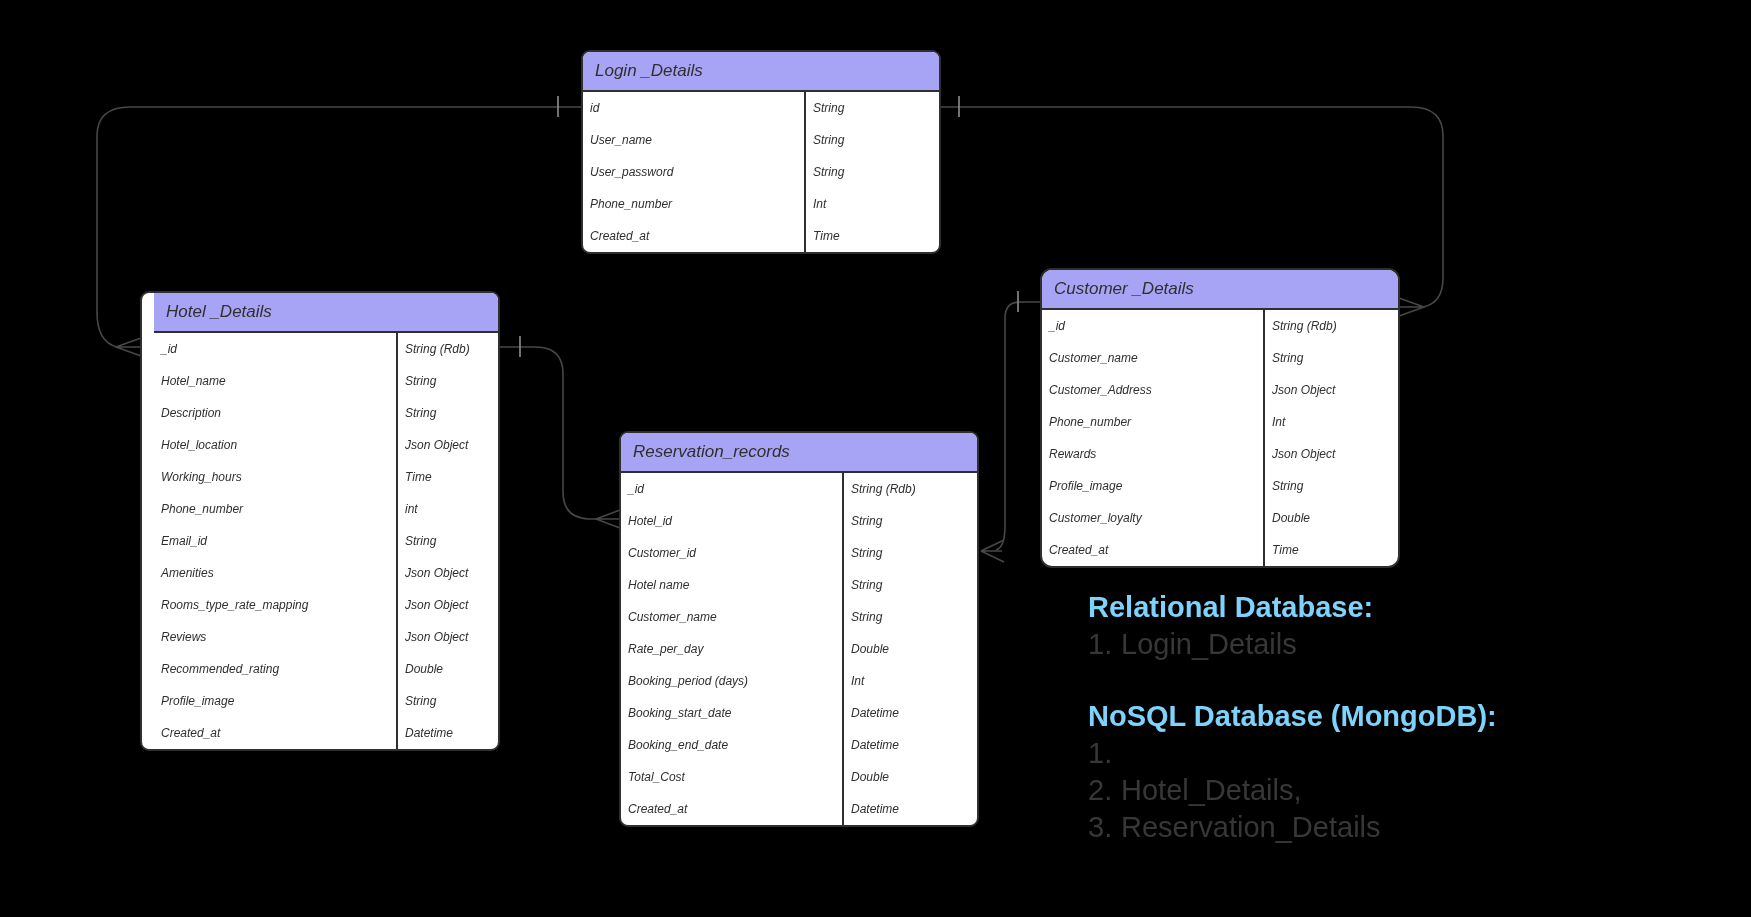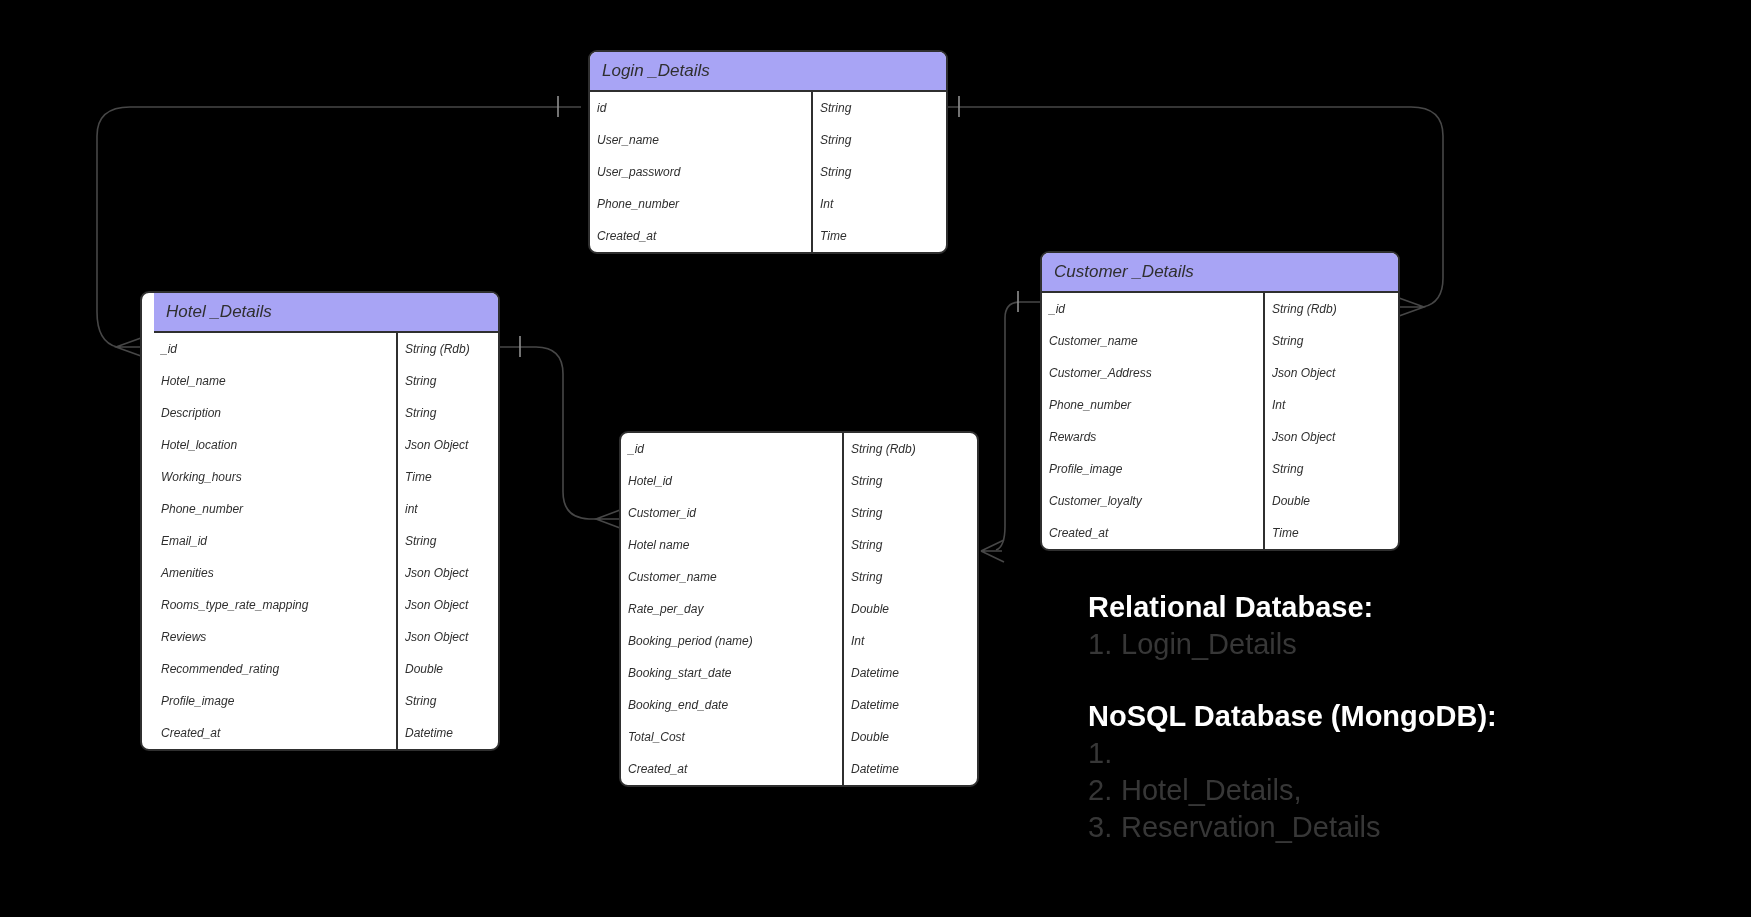--- a/index.html
+++ b/index.html
@@ -19,27 +19,27 @@
     height:38px;line-height:38px;background:#a8a4f5;
     border-bottom:2px solid #2f2f2f;padding-left:12px;
     font-size:17px;white-space:nowrap;
   }
   .rows{position:relative;}
   .divider{position:absolute;top:0;bottom:0;left:var(--divx);width:2px;background:#2f2f2f;}
   .row{height:32px;position:relative;}
   .fname{position:absolute;left:7px;top:0;line-height:32px;font-size:12px;white-space:nowrap;}
   .ftype{position:absolute;left:calc(var(--divx) + 9px);top:0;line-height:32px;font-size:12px;white-space:nowrap;}
 
-  #t-login{left:581px;top:50px;margin-left:7px;--divx:221px;}
+  #t-login{left:581px;top:50px;--divx:221px;}
   #t-hotel{left:140px;top:291px;padding-left:12px;--divx:242px;}
   #t-reservation{left:619px;top:431px;--divx:221px;}
-  #t-customer{left:1040px;top:251px;--divx:221px;}
+  #t-customer{left:1040px;top:268px;border-radius:12px;--divx:221px;}
 
   .notes{position:absolute;left:1088px;top:588px;}
-  .note-heading{font-size:29px;font-weight:700;color:#ffffff;line-height:38px;white-space:nowrap;}
+  .note-heading{font-size:29px;font-weight:700;color:#7dd3fc;line-height:38px;white-space:nowrap;}
   .note-item{font-size:29px;color:#373737;line-height:37px;display:flex;white-space:nowrap;}
   .note-item .num{width:33px;flex:0 0 33px;}
   .note-gap{height:34px;}
 </style>
 </head>
 <body>
 
 <div id="canvas">
 
   <svg class="wires" width="1751" height="917" viewBox="0 0 1751 917">
@@ -145,20 +145,21 @@
           <span class="ftype">String</span>
         </div>
         <div class="row">
           <span class="fname">Created_at</span>
           <span class="ftype">Datetime</span>
         </div>
       </div>
   </div>
 
   <div class="table" id="t-reservation">
+    <div class="thead">Reservation_records</div>
     <div class="rows">
       <div class="divider"></div>
     <div class="row">
           <span class="fname">_id</span>
           <span class="ftype">String (Rdb)</span>
         </div>
         <div class="row">
           <span class="fname">Hotel_id</span>
           <span class="ftype">String</span>
         </div>
@@ -172,21 +173,21 @@
         </div>
         <div class="row">
           <span class="fname">Customer_name</span>
           <span class="ftype">String</span>
         </div>
         <div class="row">
           <span class="fname">Rate_per_day</span>
           <span class="ftype">Double</span>
         </div>
         <div class="row">
-          <span class="fname">Booking_period (name)</span>
+          <span class="fname">Booking_period (days)</span>
           <span class="ftype">Int</span>
         </div>
         <div class="row">
           <span class="fname">Booking_start_date</span>
           <span class="ftype">Datetime</span>
         </div>
         <div class="row">
           <span class="fname">Booking_end_date</span>
           <span class="ftype">Datetime</span>
         </div>

